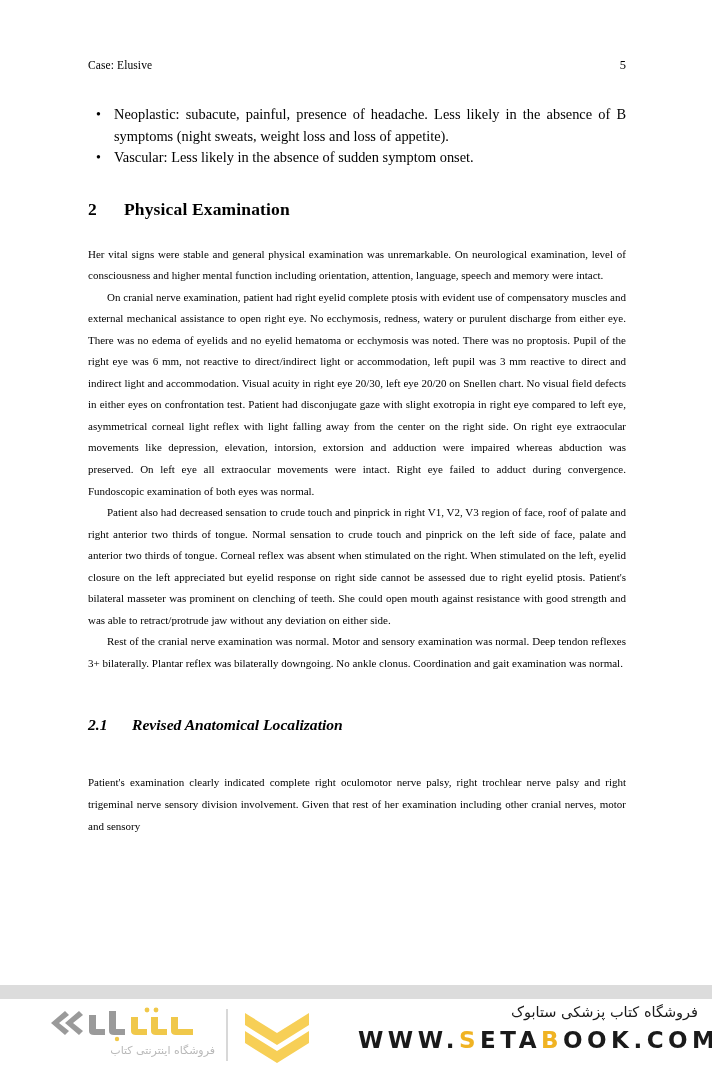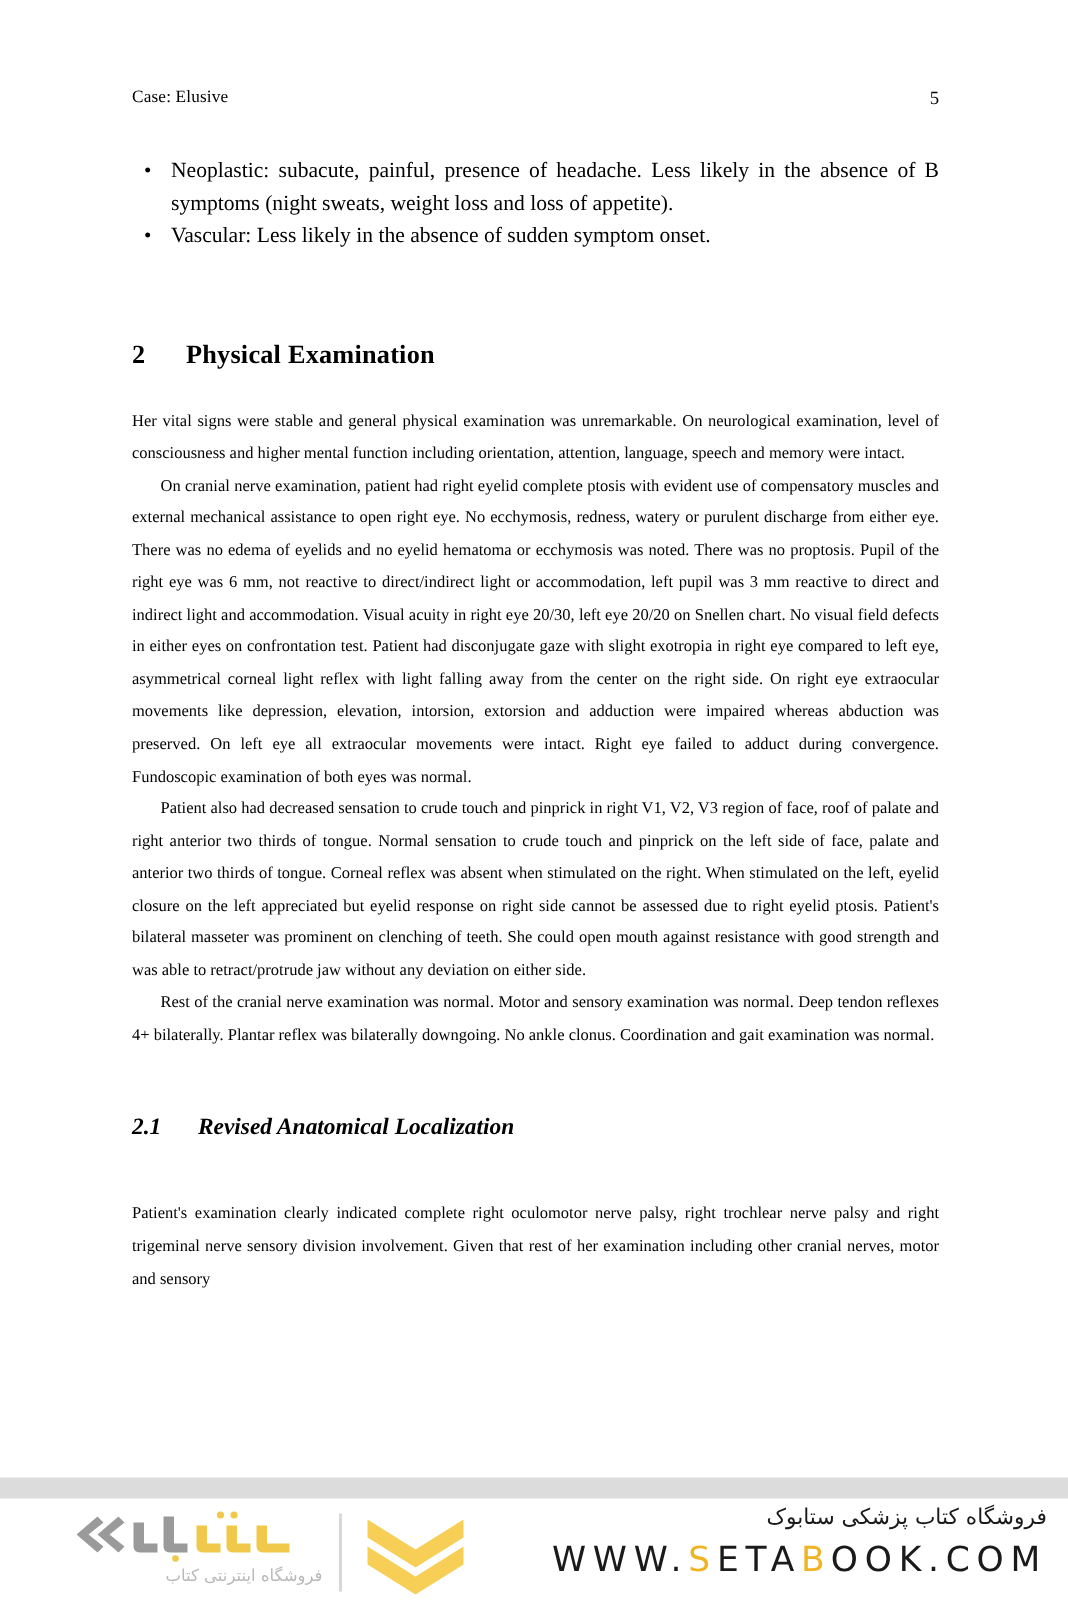--- a/index.html
+++ b/index.html
@@ -68,21 +68,21 @@
   .bullets li .bullet-dot {
     position: absolute;
     left: 8px;
     top: 0;
     font-size: 14px;
     line-height: 21.5px;
   }
 
   
   .h-section {
-    margin-top: 56px;
+    margin-top: 29px;
     font-size: 17.5px;
     font-weight: bold;
     line-height: 22px;
     letter-spacing: 0.15px;
   }
   .h-section .num {
     display: inline-block;
     width: 36px;
   }
 
@@ -191,21 +191,21 @@
     font-size: 14.5px;
     color: #1a1a1a;
     direction: rtl;
     line-height: 22px;
     white-space: nowrap;
   }
   .brand-url {
     margin-top: 4px;
     font-family: "DejaVu Sans", sans-serif;
     font-size: 23px;
-    font-weight: normal;
+    font-weight: bold;
     letter-spacing: 4.5px;
     color: #1a1a1a;
     white-space: nowrap;
   }
   .brand-url .hl { color: #f0b323; }
 
   .clearfix::after { content: ""; display: table; clear: both; }
 </style>
 </head>
 <body>
@@ -229,21 +229,21 @@
       </li>
     </ul>
 
     <div class="h-section">
       <span class="num">2</span><span>Physical Examination</span>
     </div>
 
     <p class="body first">Her vital signs were stable and general physical examination was unremarkable. On neurological examination, level of consciousness and higher mental function including orientation, attention, language, speech and memory were intact.</p>
     <p class="body indent">On cranial nerve examination, patient had right eyelid complete ptosis with evident use of compensatory muscles and external mechanical assistance to open right eye. No ecchymosis, redness, watery or purulent discharge from either eye. There was no edema of eyelids and no eyelid hematoma or ecchymosis was noted. There was no proptosis. Pupil of the right eye was 6 mm, not reactive to direct/indirect light or accommodation, left pupil was 3 mm reactive to direct and indirect light and accommodation. Visual acuity in right eye 20/30, left eye 20/20 on Snellen chart. No visual field defects in either eyes on confrontation test. Patient had disconjugate gaze with slight exotropia in right eye compared to left eye, asymmetrical corneal light reflex with light falling away from the center on the right side. On right eye extraocular movements like depression, elevation, intorsion, extorsion and adduction were impaired whereas abduction was preserved. On left eye all extraocular movements were intact. Right eye failed to adduct during convergence. Fundoscopic examination of both eyes was normal.</p>
     <p class="body indent">Patient also had decreased sensation to crude touch and pinprick in right V1, V2, V3 region of face, roof of palate and right anterior two thirds of tongue. Normal sensation to crude touch and pinprick on the left side of face, palate and anterior two thirds of tongue. Corneal reflex was absent when stimulated on the right. When stimulated on the left, eyelid closure on the left appreciated but eyelid response on right side cannot be assessed due to right eyelid ptosis. Patient's bilateral masseter was prominent on clenching of teeth. She could open mouth against resistance with good strength and was able to retract/protrude jaw without any deviation on either side.</p>
-    <p class="body indent">Rest of the cranial nerve examination was normal. Motor and sensory examination was normal. Deep tendon reflexes 4+ bilaterally. Plantar reflex was bilaterally downgoing. No ankle clonus. Coordination and gait examination was normal.</p>
+    <p class="body indent">Rest of the cranial nerve examination was normal. Motor and sensory examination was normal. Deep tendon reflexes 3+ bilaterally. Plantar reflex was bilaterally downgoing. No ankle clonus. Coordination and gait examination was normal.</p>
 
     <div class="h-subsection">
       <span class="num">2.1</span><span>Revised Anatomical Localization</span>
     </div>
 
     <p class="body after-head">Patient's examination clearly indicated complete right oculomotor nerve palsy, right trochlear nerve palsy and right trigeminal nerve sensory division involvement. Given that rest of her examination including other cranial nerves, motor and sensory</p>
 
   </div>
 </div>
 

